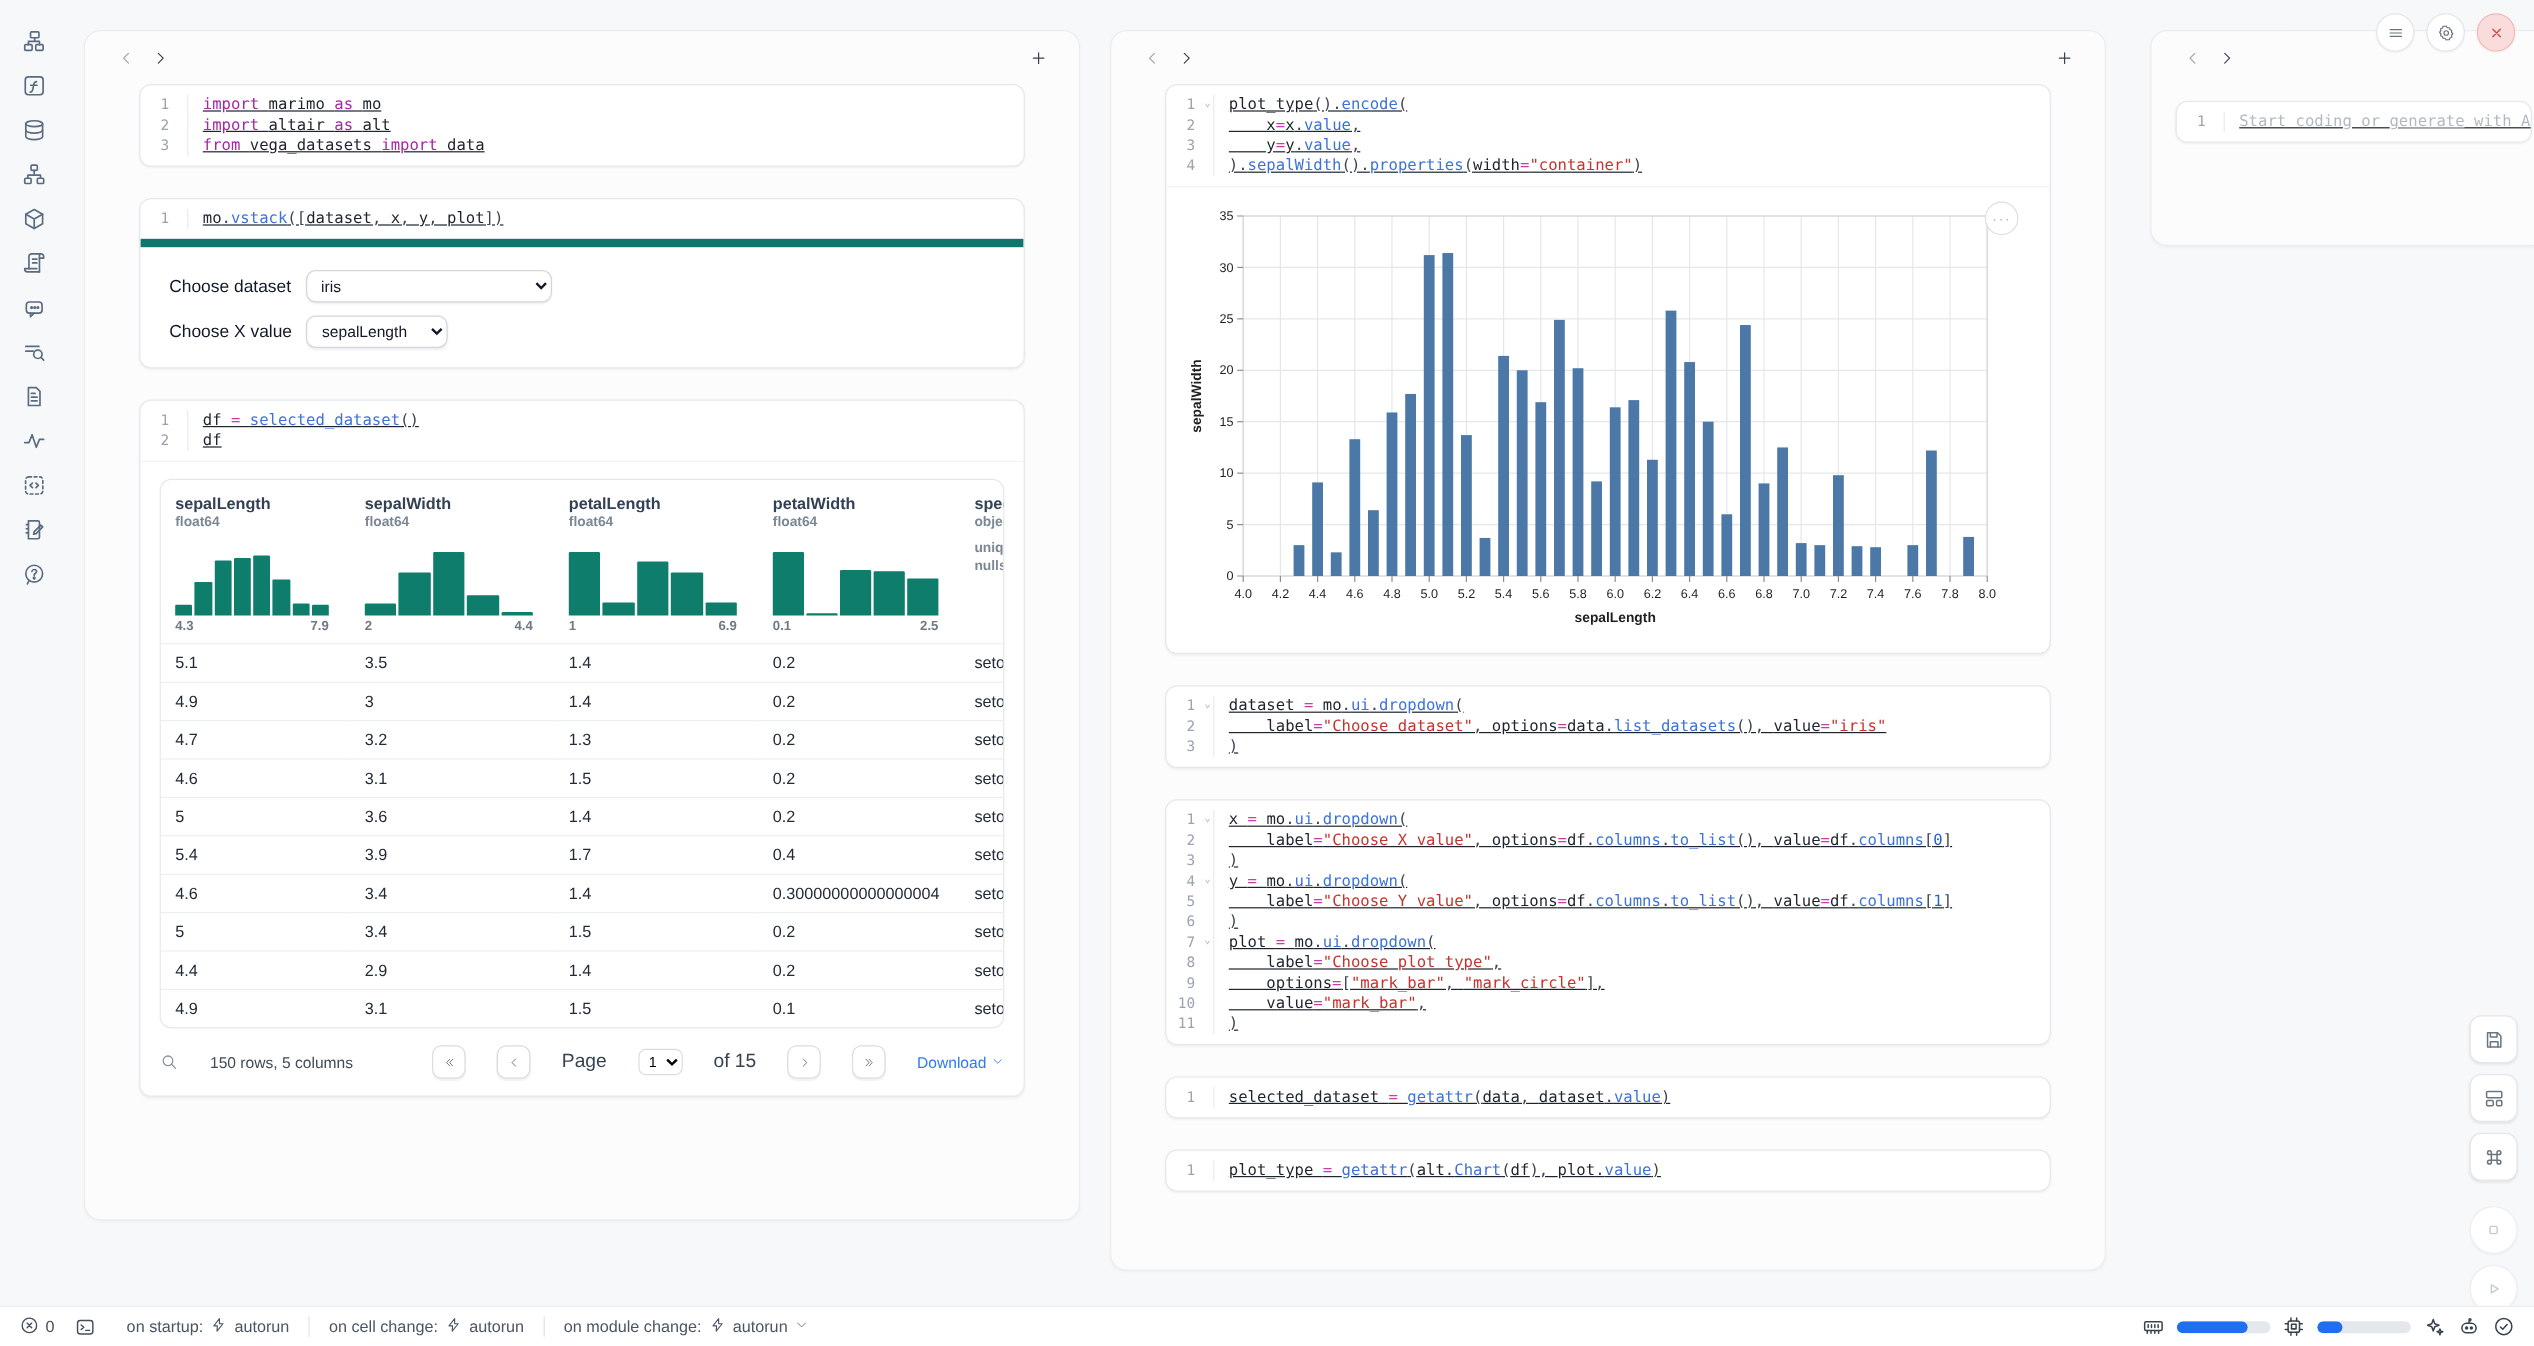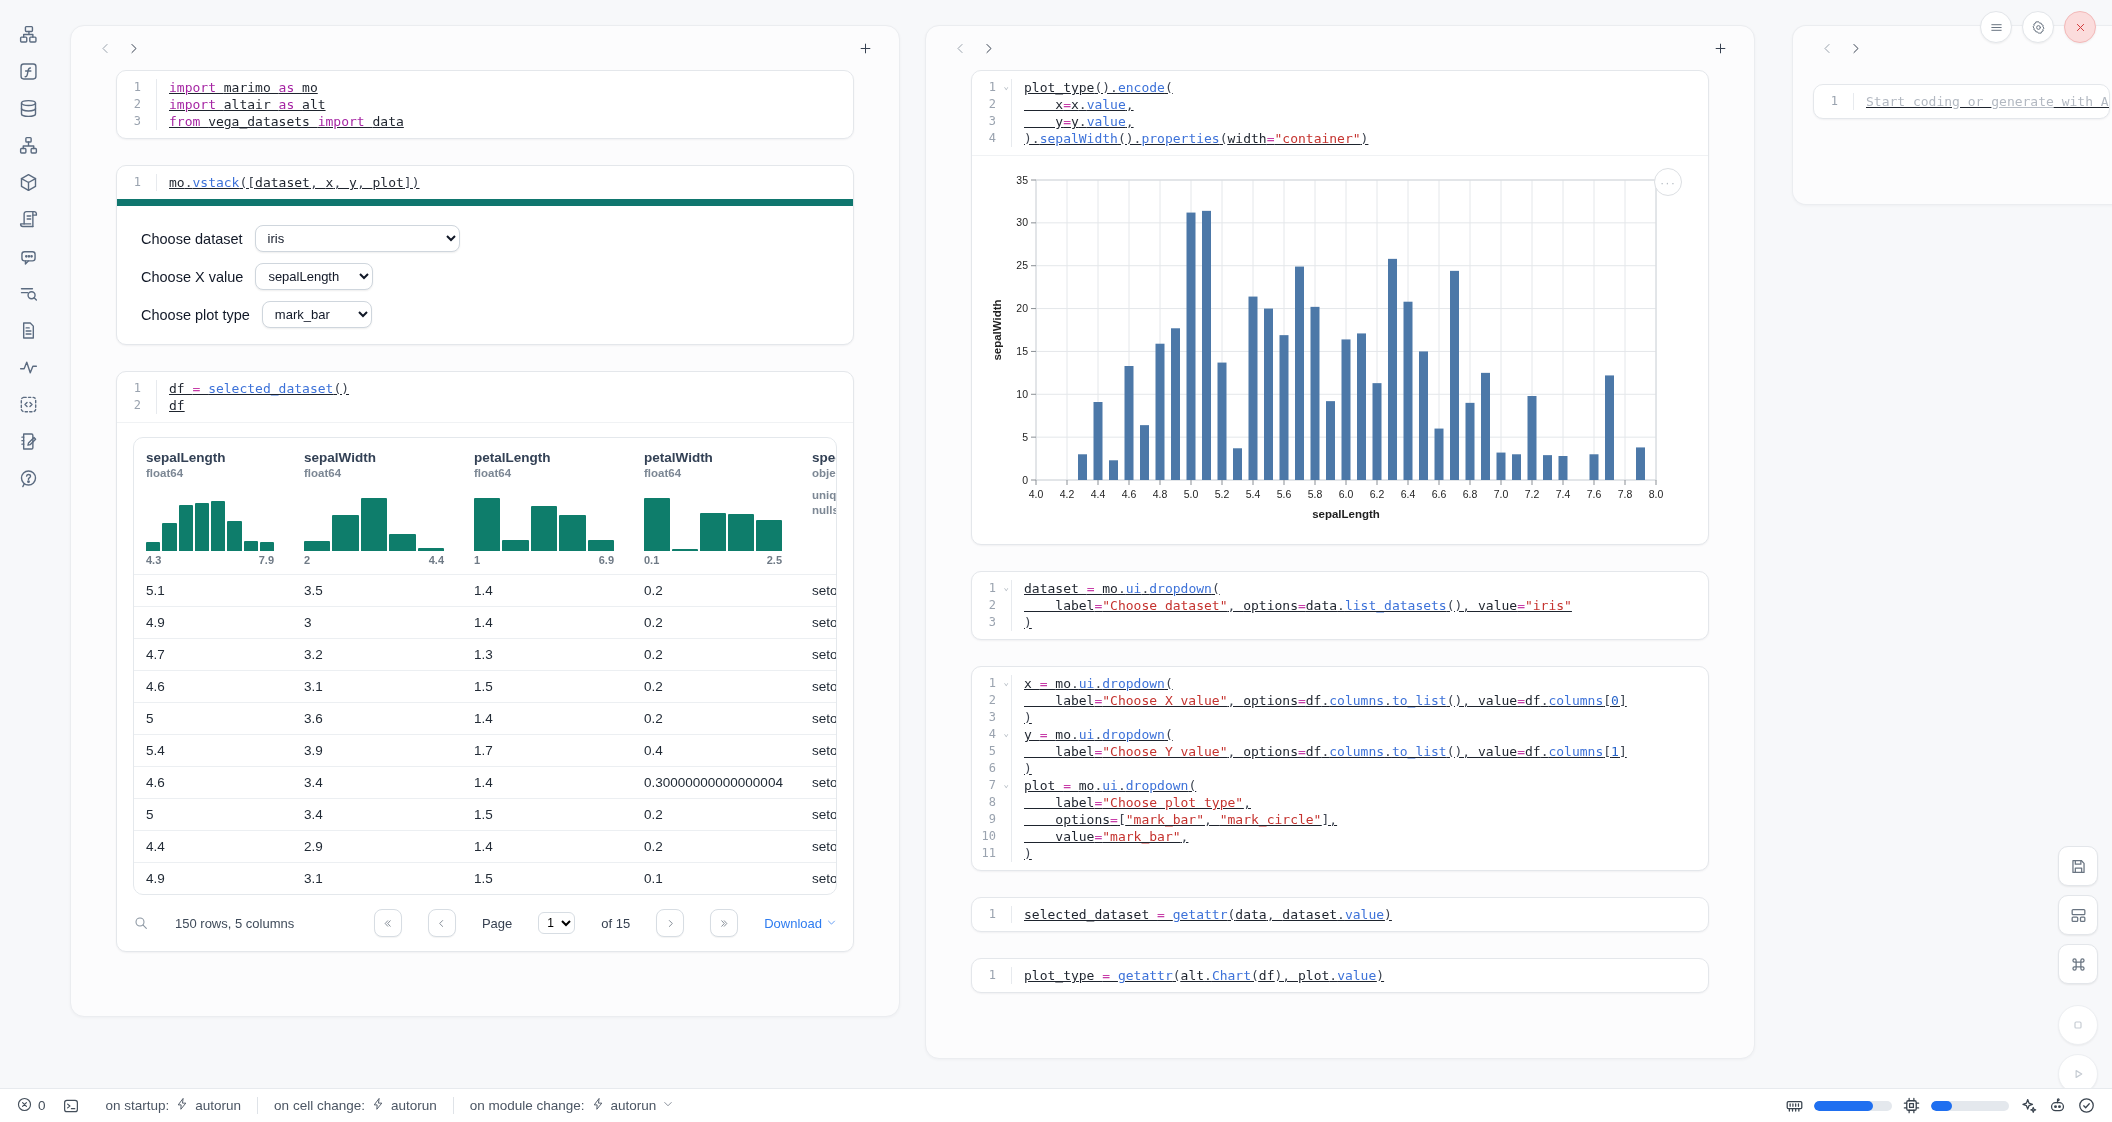--- a/index.html
+++ b/index.html
@@ -56,21 +56,21 @@
   .hist{height:58px;display:flex;align-items:flex-end;gap:2px;margin-top:14px;margin-right:6px;}
   .hbar{flex:1;border-radius:1px 1px 0 0;}
   .hrange{display:flex;justify-content:space-between;font-size:11px;color:#6f7a86;padding:3px 6px 8px 0;}
   .tbl td{font-size:13.5px;color:#222b36;padding:8px 12px;border-top:1px solid #eceff2;white-space:nowrap;overflow:visible;}
   .tbl-footer{display:flex;align-items:center;gap:26px;padding:8px 16px 14px;}
   .tbl-footer .sum{font-size:13px;color:#3f4b5a;}
   .mag{color:#8a95a1;display:flex;}
   .mag svg{width:16px;height:16px;}
   .pg-btn{width:26px;height:26px;border:1px solid #d7dde3;border-radius:8px;background:#fff;display:flex;align-items:center;justify-content:center;color:#5a6573;box-shadow:0 1px 1px rgba(0,0,0,.05);cursor:pointer;}
   .pg-btn svg{width:11px;height:11px;}
-  .pg-txt{font-size:13px;color:#374151;}
+  .pg-txt{font-size:16px;color:#374151;}
   .page-select{font-family:"Liberation Sans",sans-serif;font-size:12px;padding:2px 4px;border:1px solid #d7dde3;border-radius:6px;background:#fff;}
   .dl{font-size:13px;color:#2e7cf0;display:flex;align-items:center;gap:4px;cursor:pointer;}
   .dl svg{width:11px;height:11px;}
 
   
   .chart-out{position:relative;border-top:1px solid #f0f2f4;padding:14px 18px 18px;}
   .chart-menu{position:absolute;top:12px;right:26px;width:26px;height:26px;border-radius:50%;border:1px solid #dcdfe3;background:#fff;color:#b7bdc4;display:flex;align-items:center;justify-content:center;font-size:13px;letter-spacing:1px;cursor:pointer;}
 
   
   .win-controls{position:absolute;top:11px;right:16px;display:flex;gap:10px;}
@@ -242,24 +242,20 @@
           </div>
         </div>
       <div class="ctrl-out" id="controls-out">
           <div class="ctrl-row">
             <span>Choose dataset</span>
             <select style="width: 205px;"><option>iris</option></select>
           </div>
           <div class="ctrl-row">
             <span>Choose X value</span>
             <select style="width: 118px;"><option>sepalLength</option></select>
-          </div>
-          <div class="ctrl-row">
-            <span>Choose plot type</span>
-            <select style="width: 110px;"><option>mark_bar</option></select>
           </div>
         </div>
     </div>
     <div class="cell">
       <div class="code">
           <div class="code-line">
             <span class="gutter"><span>1</span></span>
             <span class="code-text"><span class="tok-v">df </span><span class="tok-o">= </span><span class="tok-f">selected_dataset</span><span class="tok-p">()</span></span>
           </div>
           <div class="code-line">

